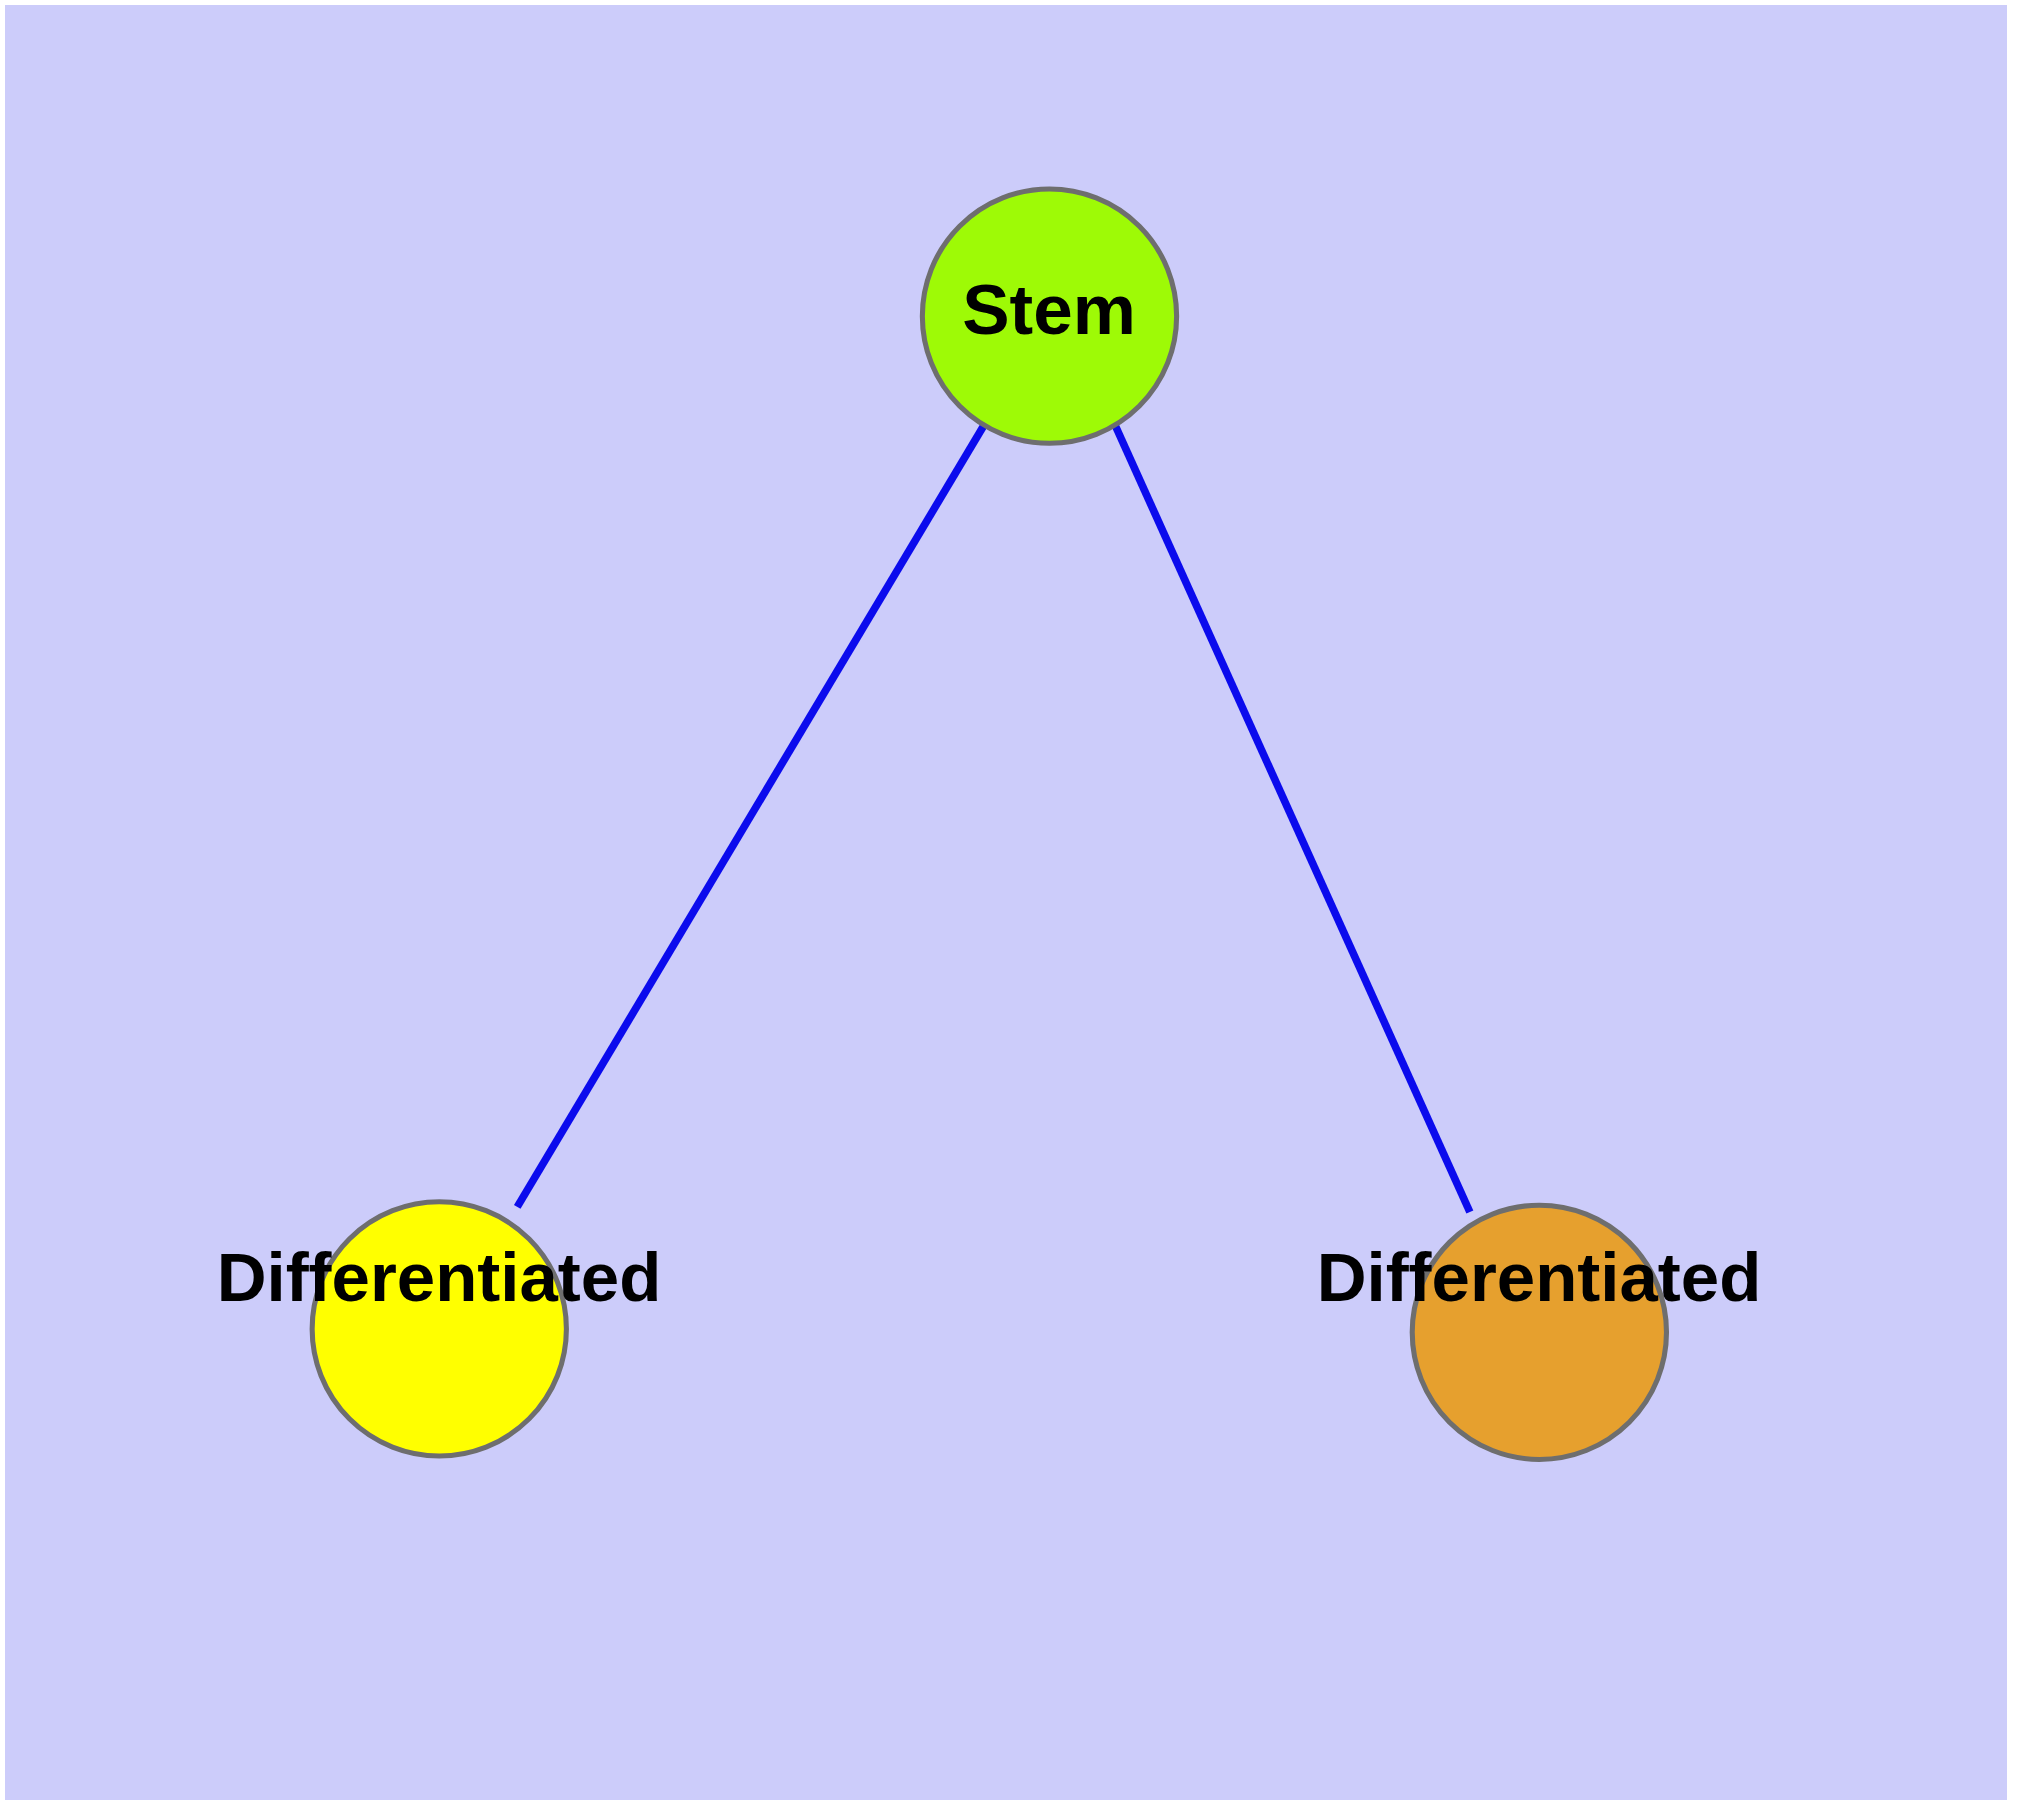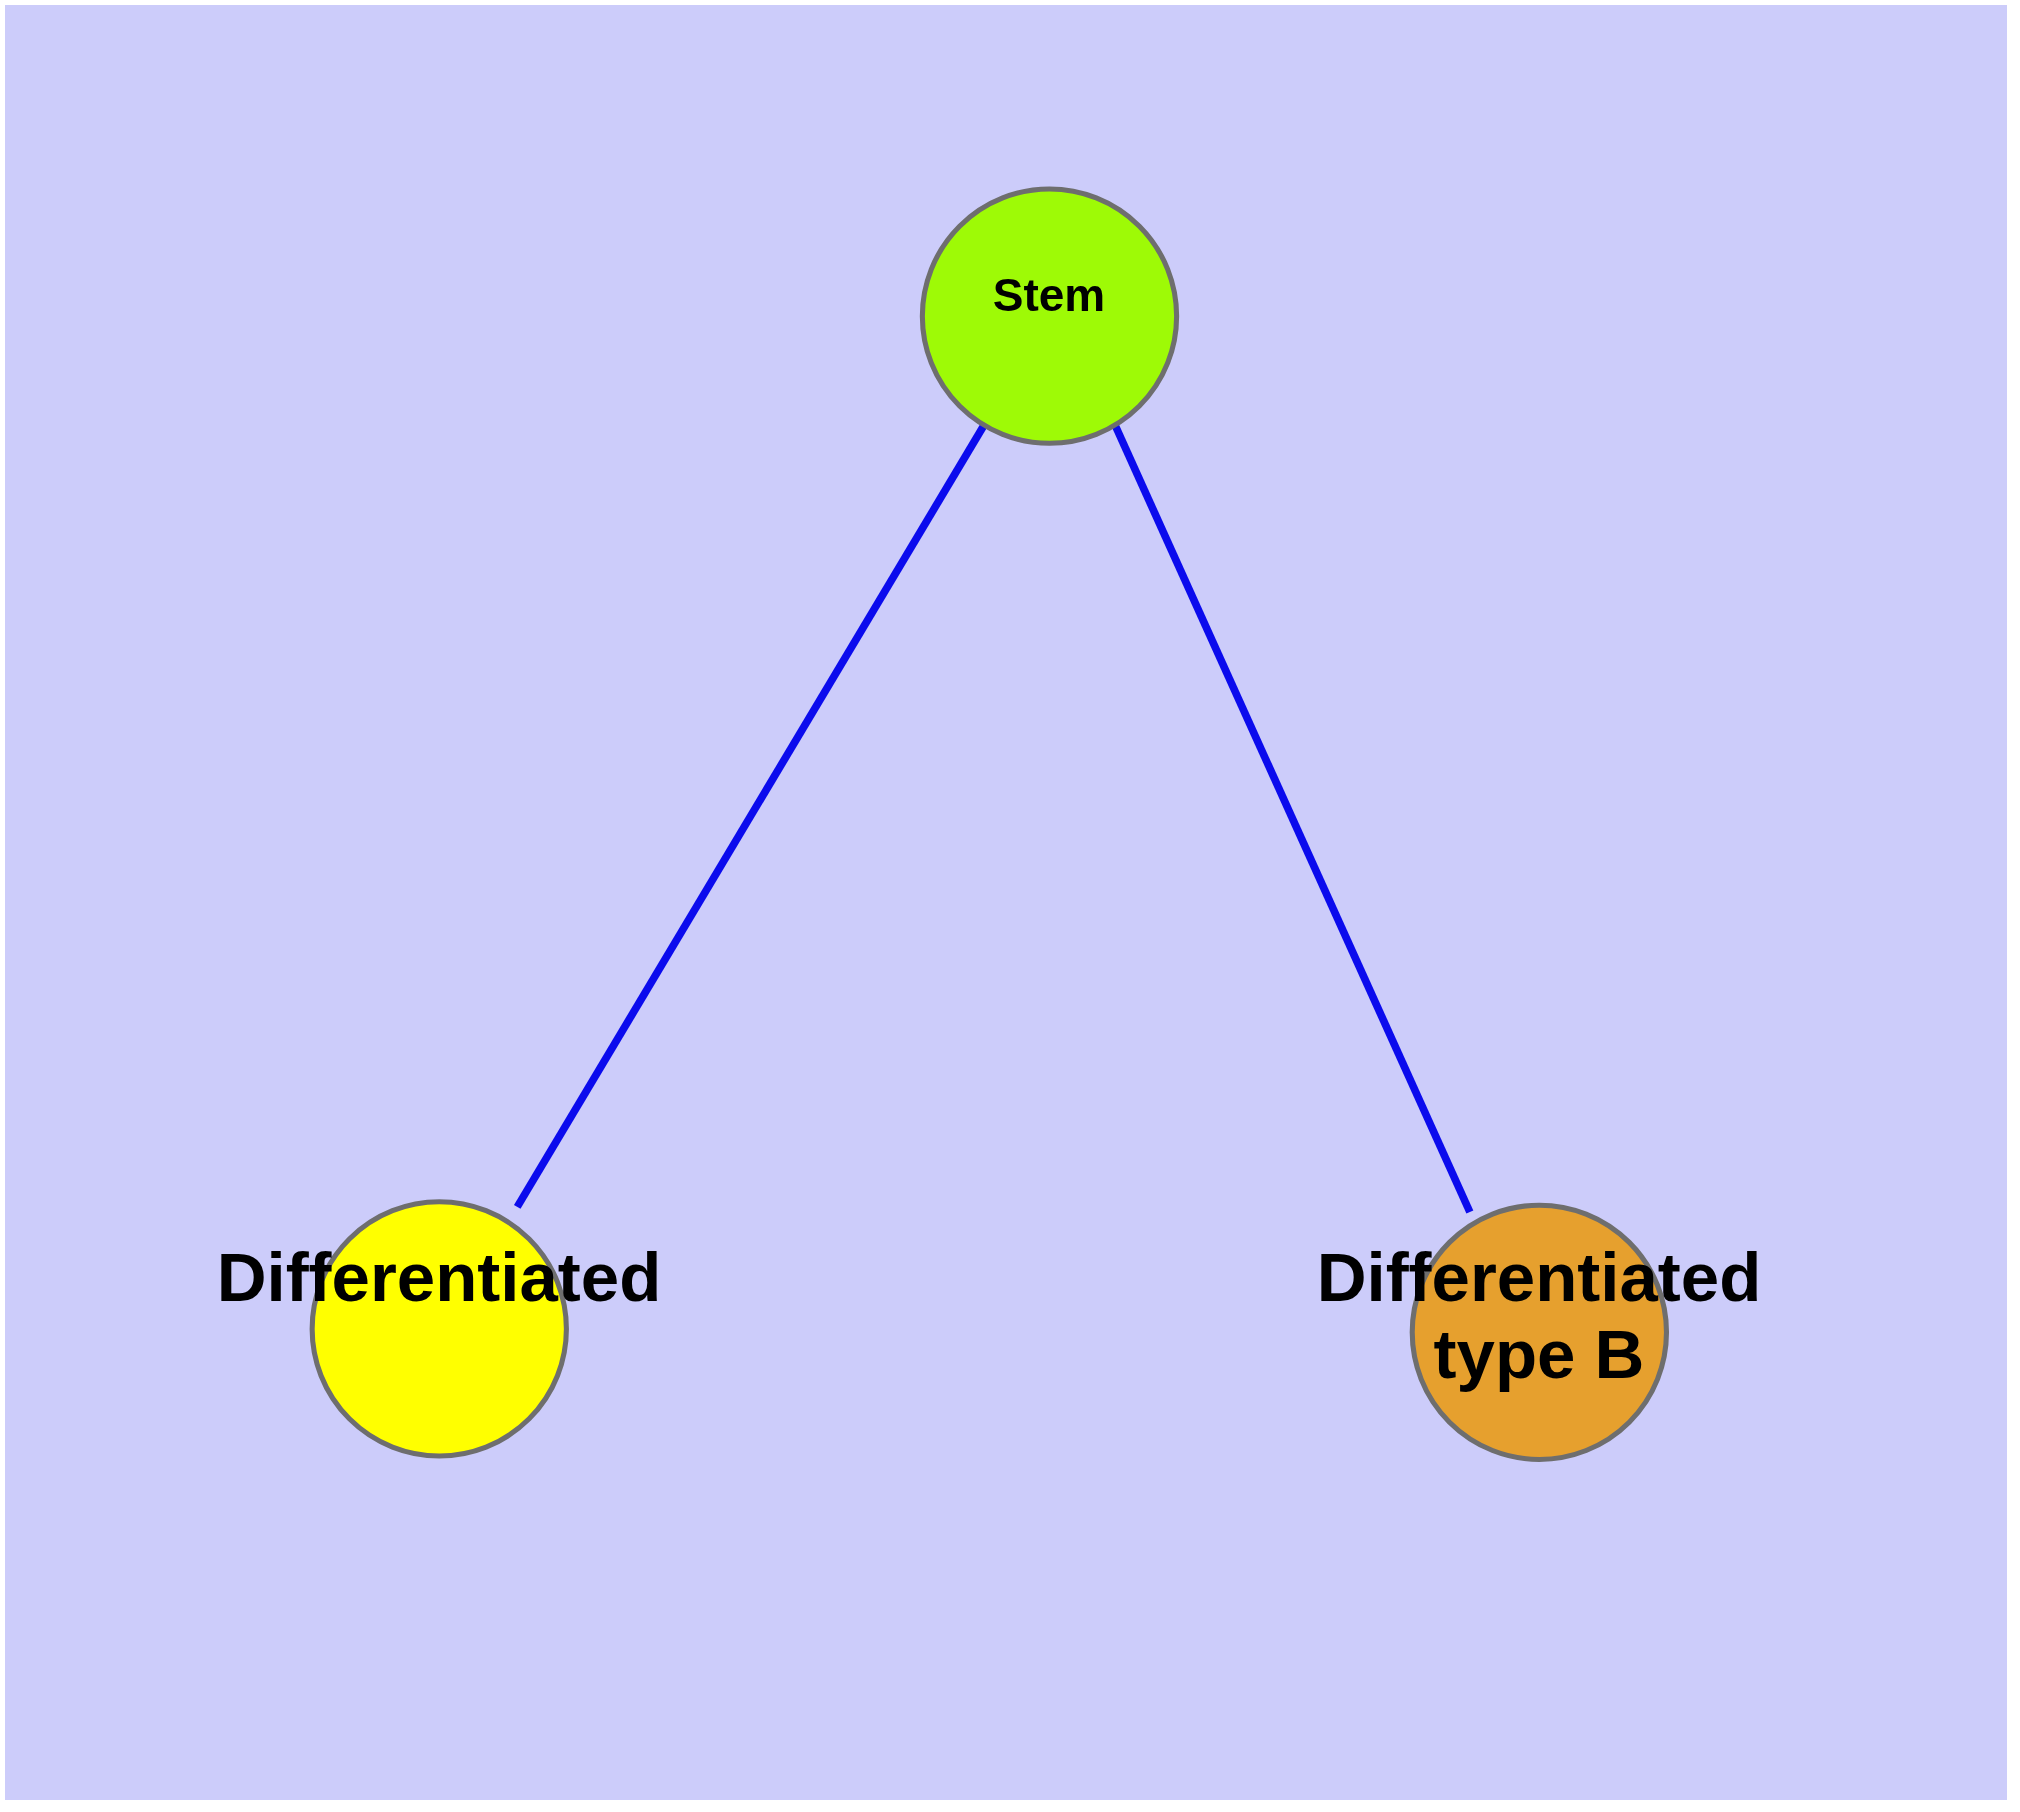--- a/index.html
+++ b/index.html
@@ -43,21 +43,21 @@
     color: #000000;
     font-family: "Liberation Sans", sans-serif;
     font-weight: bold;
     text-align: center;
     white-space: nowrap;
     line-height: 1.12;
     pointer-events: none;
   }
 
   #label-stem {
-    font-size: 46px;
+    font-size: 71px;
     left: 710px;
     top: 270px;
     width: 678px;
   }
 
   #label-diff-a {
     font-size: 69px;
     left: 100px;
     top: 1239px;
     width: 678px;
@@ -92,17 +92,16 @@
   </svg>
 
   <div class="node-label" id="label-stem">Stem</div>
 
   <div class="node-label" id="label-diff-a">
     <span>Differentiated</span><br>
   </div>
 
   <div class="node-label" id="label-diff-b">
     <span>Differentiated</span><br>
-    <span>type B</span>
   </div>
 
 </div>
 
 
 </body></html>

